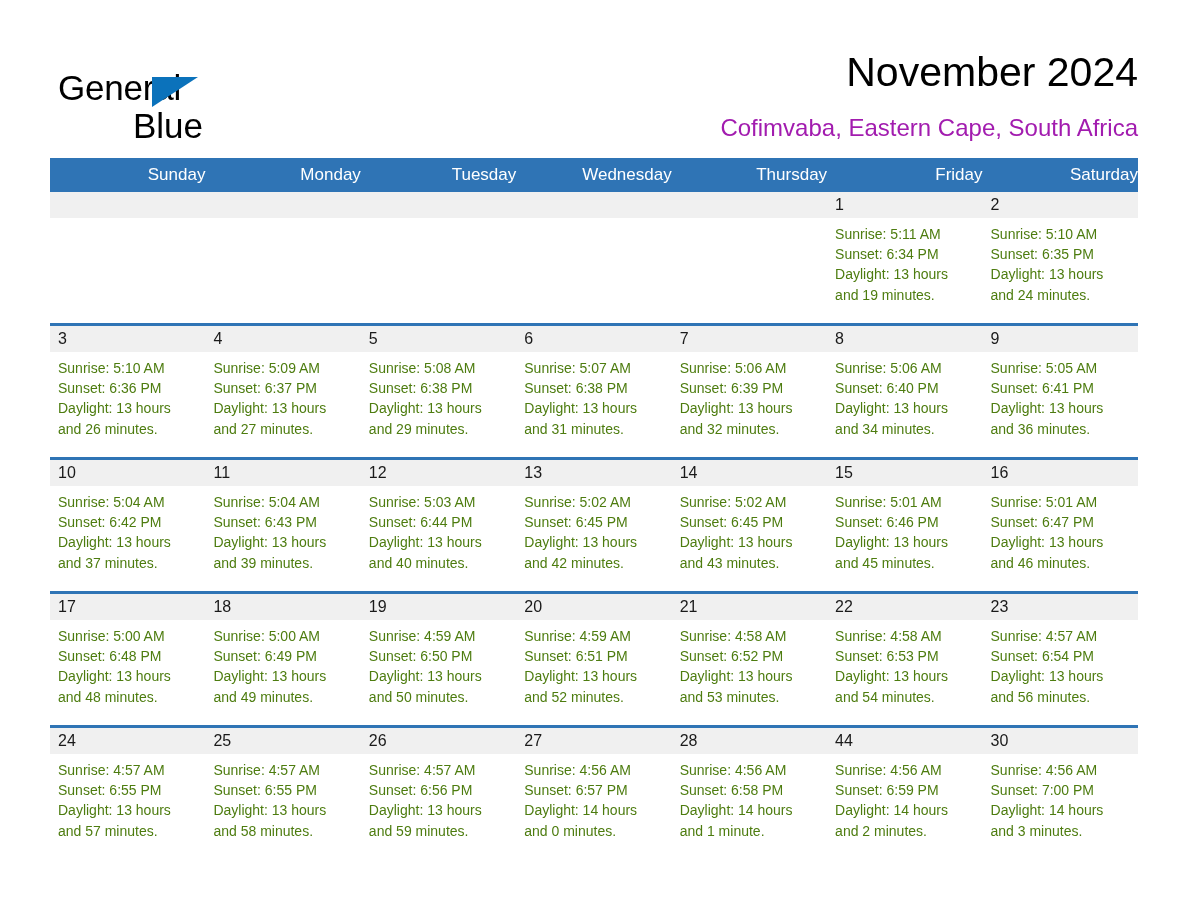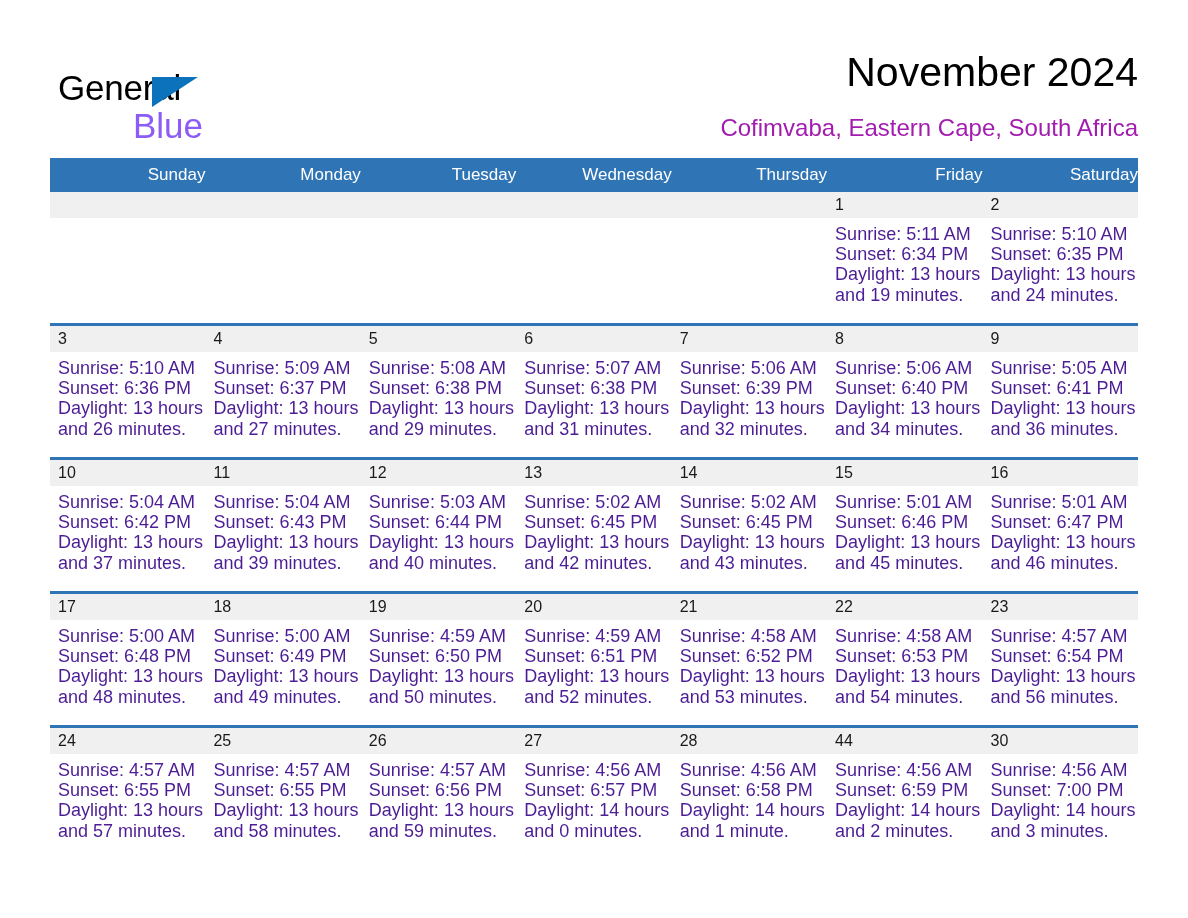--- a/index.html
+++ b/index.html
@@ -54,21 +54,21 @@
     height: 0;
     border-left: 46px solid #0b72bb;
     border-bottom: 30px solid transparent;
   }
   .logo-line2 {
     margin-top: -2px;
     margin-left: 75px;
     height: 40px;
     line-height: 40px;
     font-size: 35px;
-    color: #8b5cf6;
+    color: #000000;
     white-space: nowrap;
   }
 
   .title {
     position: absolute;
     right: 50px;
     top: 48px;
     font-size: 41px;
     line-height: 48px;
     color: #000000;
@@ -128,23 +128,23 @@
     font-size: 16px;
     padding-left: 8px;
     color: #1a1a1a;
     box-sizing: border-box;
   }
   .daynum.empty {
     color: transparent;
   }
   .details {
     padding: 6px 8px 0 8px;
-    font-size: 18px;
+    font-size: 14px;
     line-height: 20.2px;
-    color: #4c1d95;
+    color: #4d7c0f;
   }
   .details div {
     white-space: nowrap;
   }
 </style>
 </head>
 <body>
 
 <div class="page">
 

